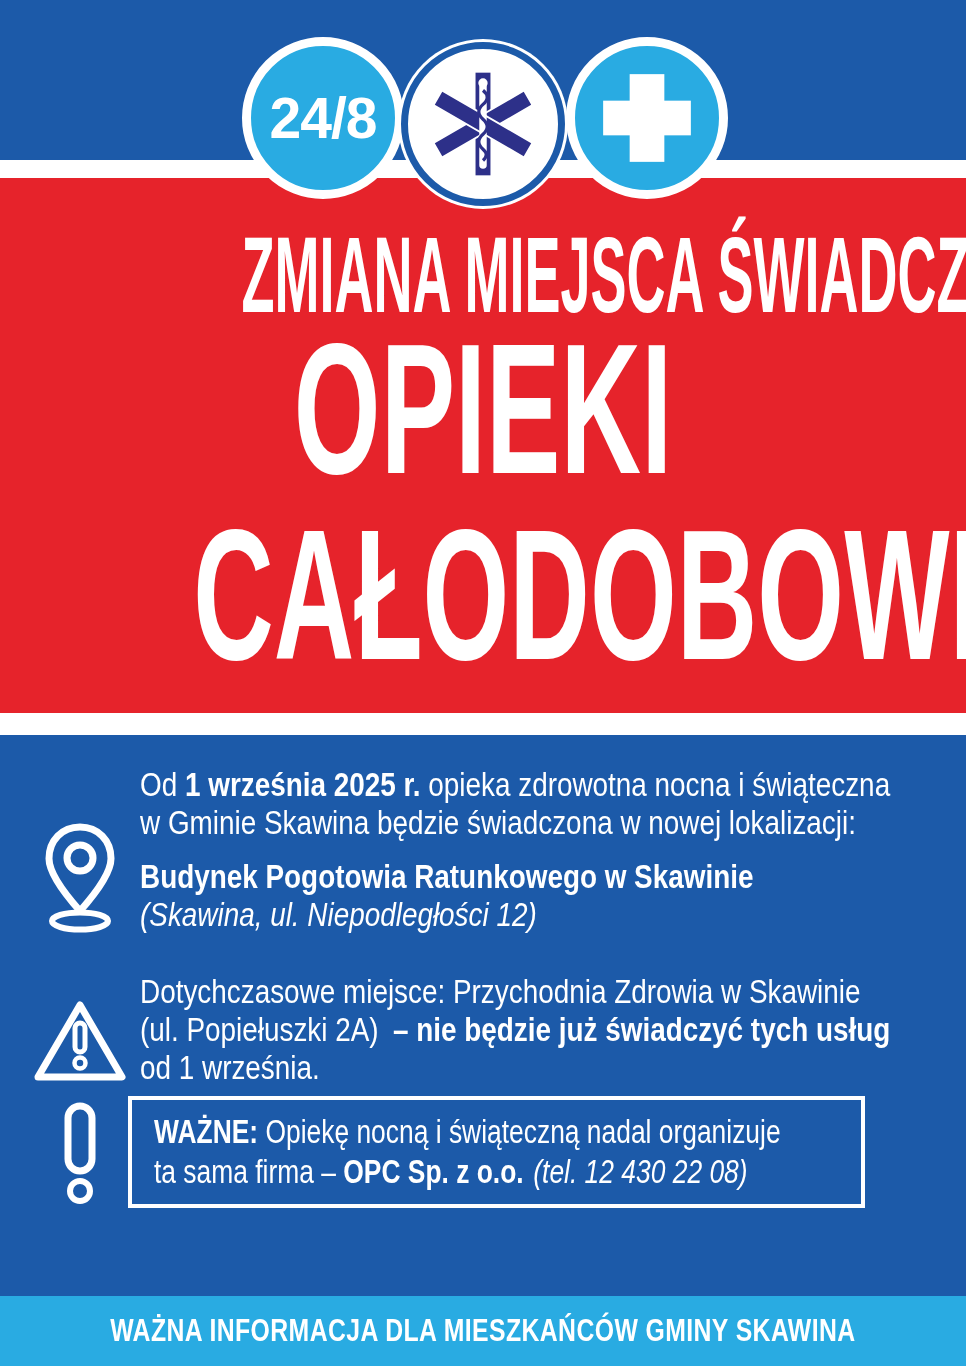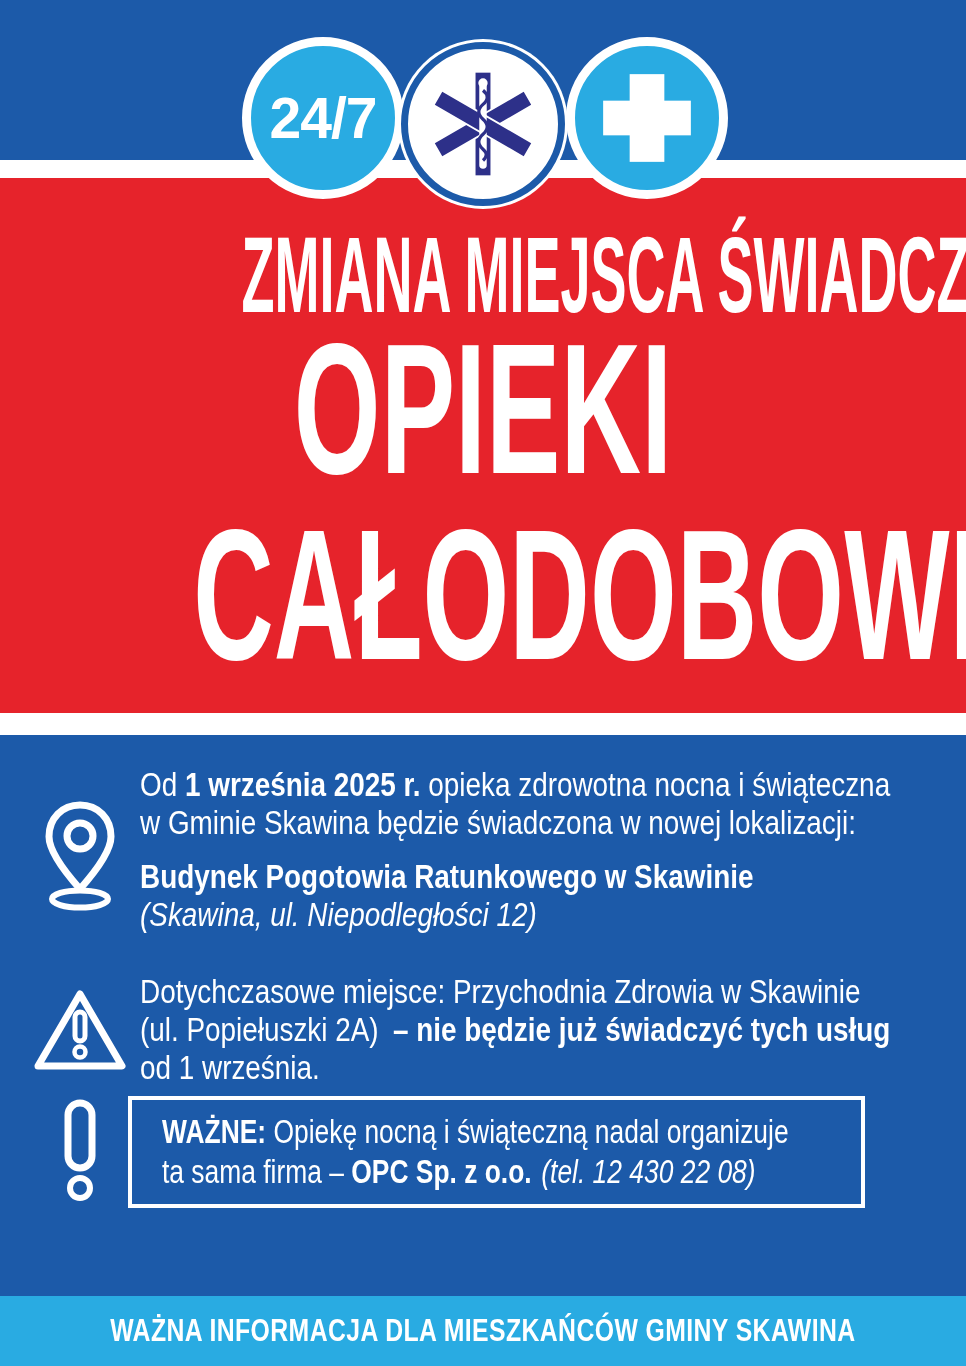--- a/index.html
+++ b/index.html
@@ -26,50 +26,50 @@
   .c1 { left:242px; top:37px; width:162px; height:162px; background:var(--light_blue,#29ABE2); border:9px solid #fff; }
   .c2 { left:401px; top:42px; width:164px; height:164px; background:#fff; border:7px solid var(--dark_blue,#1C5AA9); box-shadow:0 0 0 3px #fff; }
   .c3 { left:566px; top:37px; width:162px; height:162px; background:var(--light_blue,#29ABE2); border:9px solid #fff; }
   .hours { color:#fff; font-size:57px; font-weight:bold; letter-spacing:-1px; }
   
   .t-line { width:100%; text-align:center; white-space:nowrap; color:#fff; font-weight:bold; transform-origin:50% 50%; }
   .t1 { font-size:108px; line-height:90px;  transform:scaleX(.50); }
   .t2 { font-size:186px; line-height:150px; transform:scaleX(.60); margin-top:14px; }
   .t3 { font-size:186px; line-height:150px; transform:scaleX(.60); margin-top:36px; }
   
-  .row { display:flex; padding-left:20px; align-items:center; }
+  .row { display:flex; padding-left:20px; align-items:flex-end; }
   .icon-box { width:120px; flex:0 0 120px; display:flex; justify-content:center; }
   .txt { color:#fff; font-size:34px; line-height:38px; }
   .cline { white-space:nowrap; transform-origin:0 50%; transform:scaleX(.82); }
   .b { font-weight:bold; }
   .i { font-style:italic; }
   .gap-top { margin-top:16px; }
   .row2 { margin-top:39px; }
   .row3 { margin-top:10px; }
   .row4 { margin-top:18px; }
   .imp-box {
     border:4px solid #fff; margin-left:-12px; width:737px;
-    padding:12px 30px; color:#fff; font-size:33px; line-height:40px;
+    padding:12px 22px; color:#fff; font-size:33px; line-height:40px;
   }
   .imp-box .cline { transform:scaleX(.80); }
   .date-line { color:#fff; font-size:45px; line-height:64px; white-space:nowrap;
                transform-origin:0 50%; transform:scaleX(.94); }
   
   .footer-text { color:#fff; font-size:31px; font-weight:bold; letter-spacing:.5px;
                  white-space:nowrap; transform:scaleX(.80); transform-origin:50% 50%; }
   svg { display:block; }
 </style>
 </head>
 <body>
 
 <div class="poster">
 
   <div class="badges">
     <div class="circle c1">
-      <span class="hours">24/7</span>
+      <span class="hours">24/8</span>
     </div>
     <div class="circle c2">
       <span>
         <svg width="112" height="112" viewBox="0 0 120 120">
           <g fill="#2D3089" stroke="#FFFFFF" stroke-width="2">
             <rect x="51" y="4" width="18" height="112"></rect>
             <rect x="51" y="4" width="18" height="112" transform="rotate(60 60 60)"></rect>
             <rect x="51" y="4" width="18" height="112" transform="rotate(120 60 60)"></rect>
           </g>
           <rect x="56" y="12" width="8" height="96" rx="4" fill="#FFFFFF"></rect>

